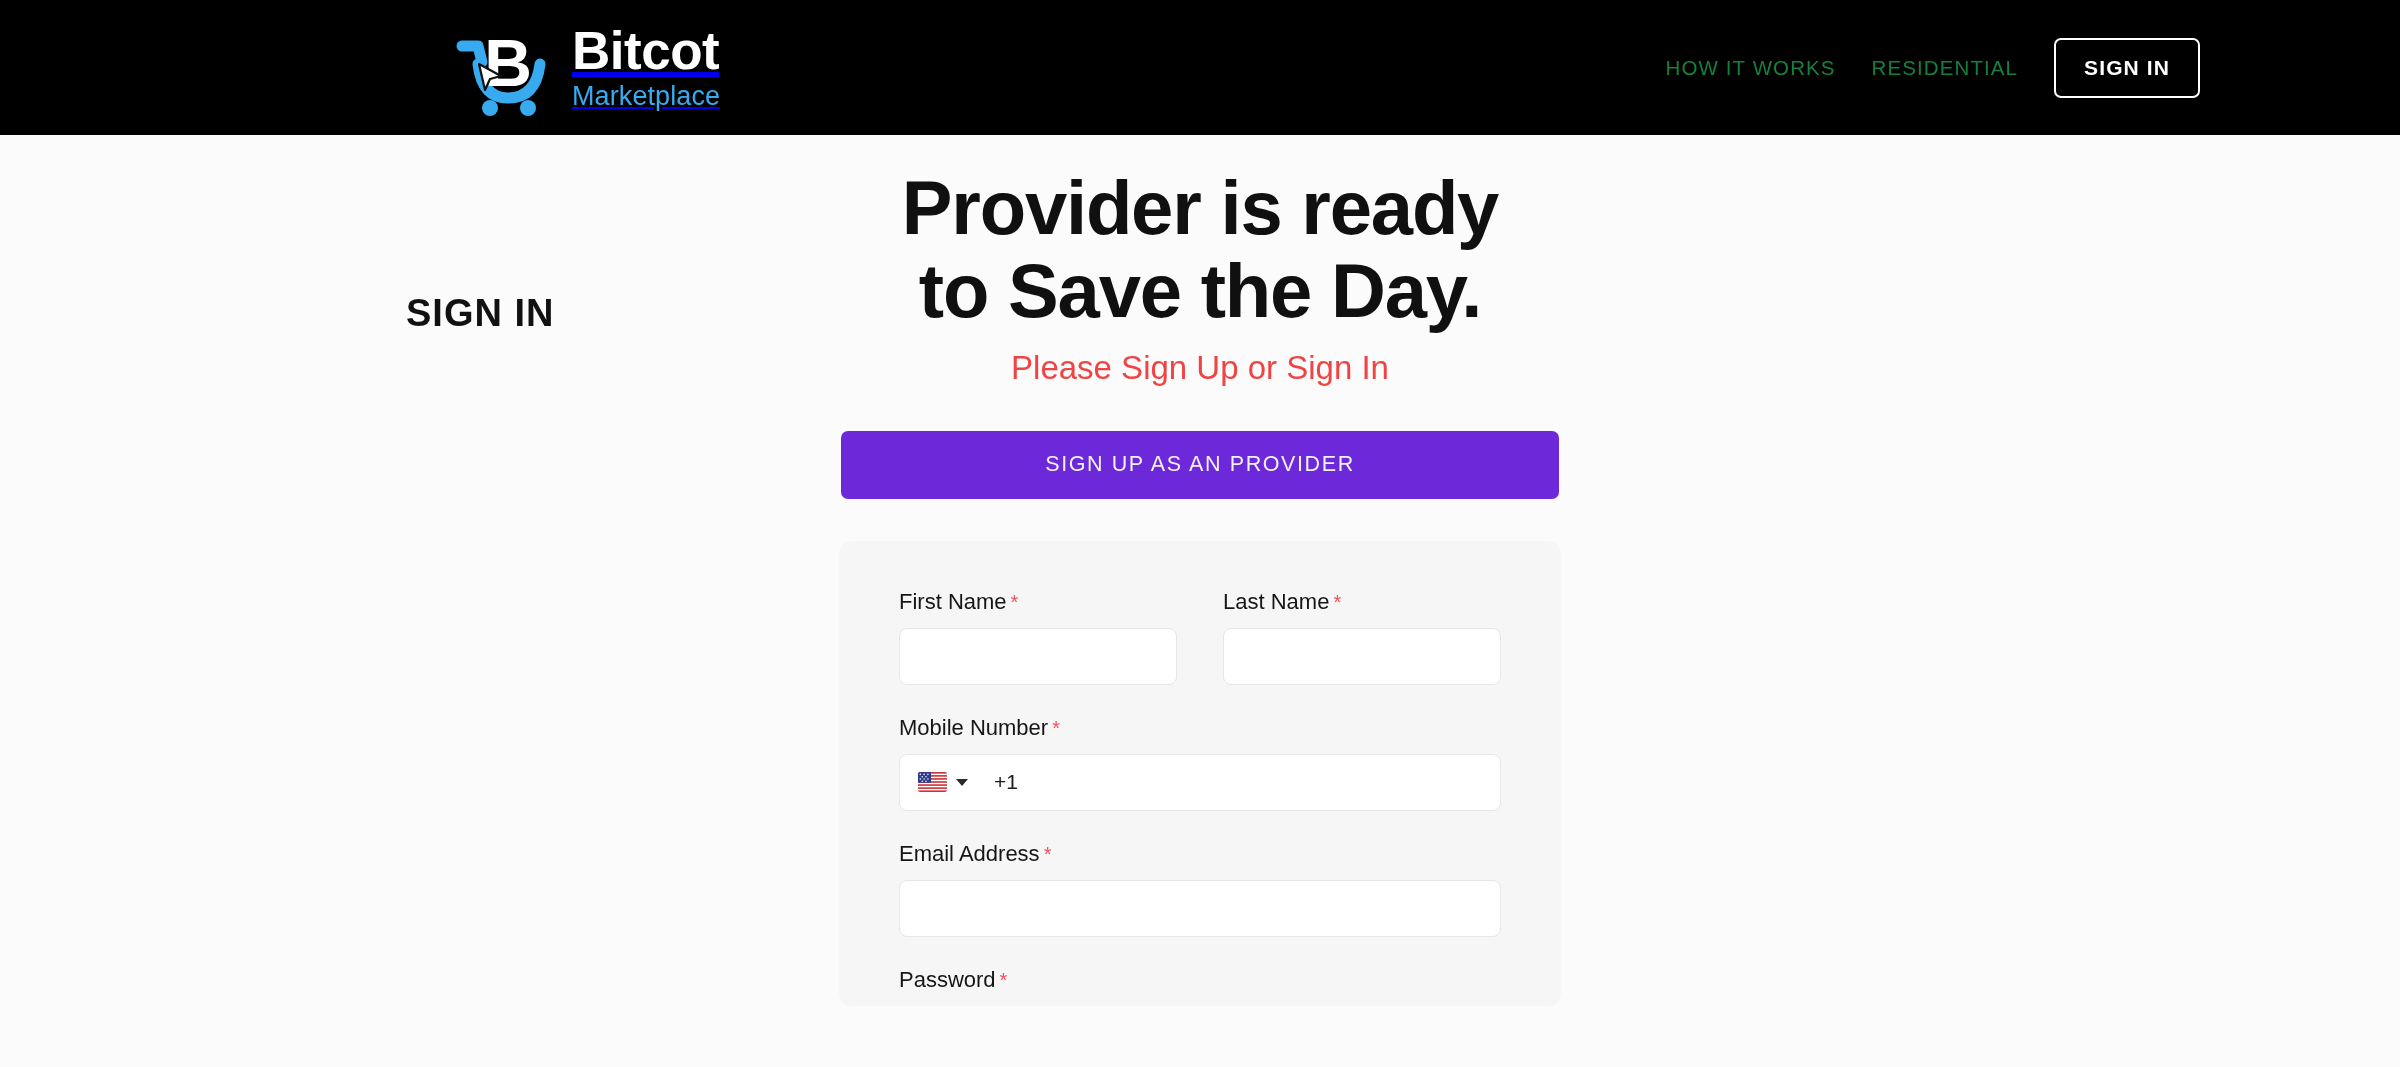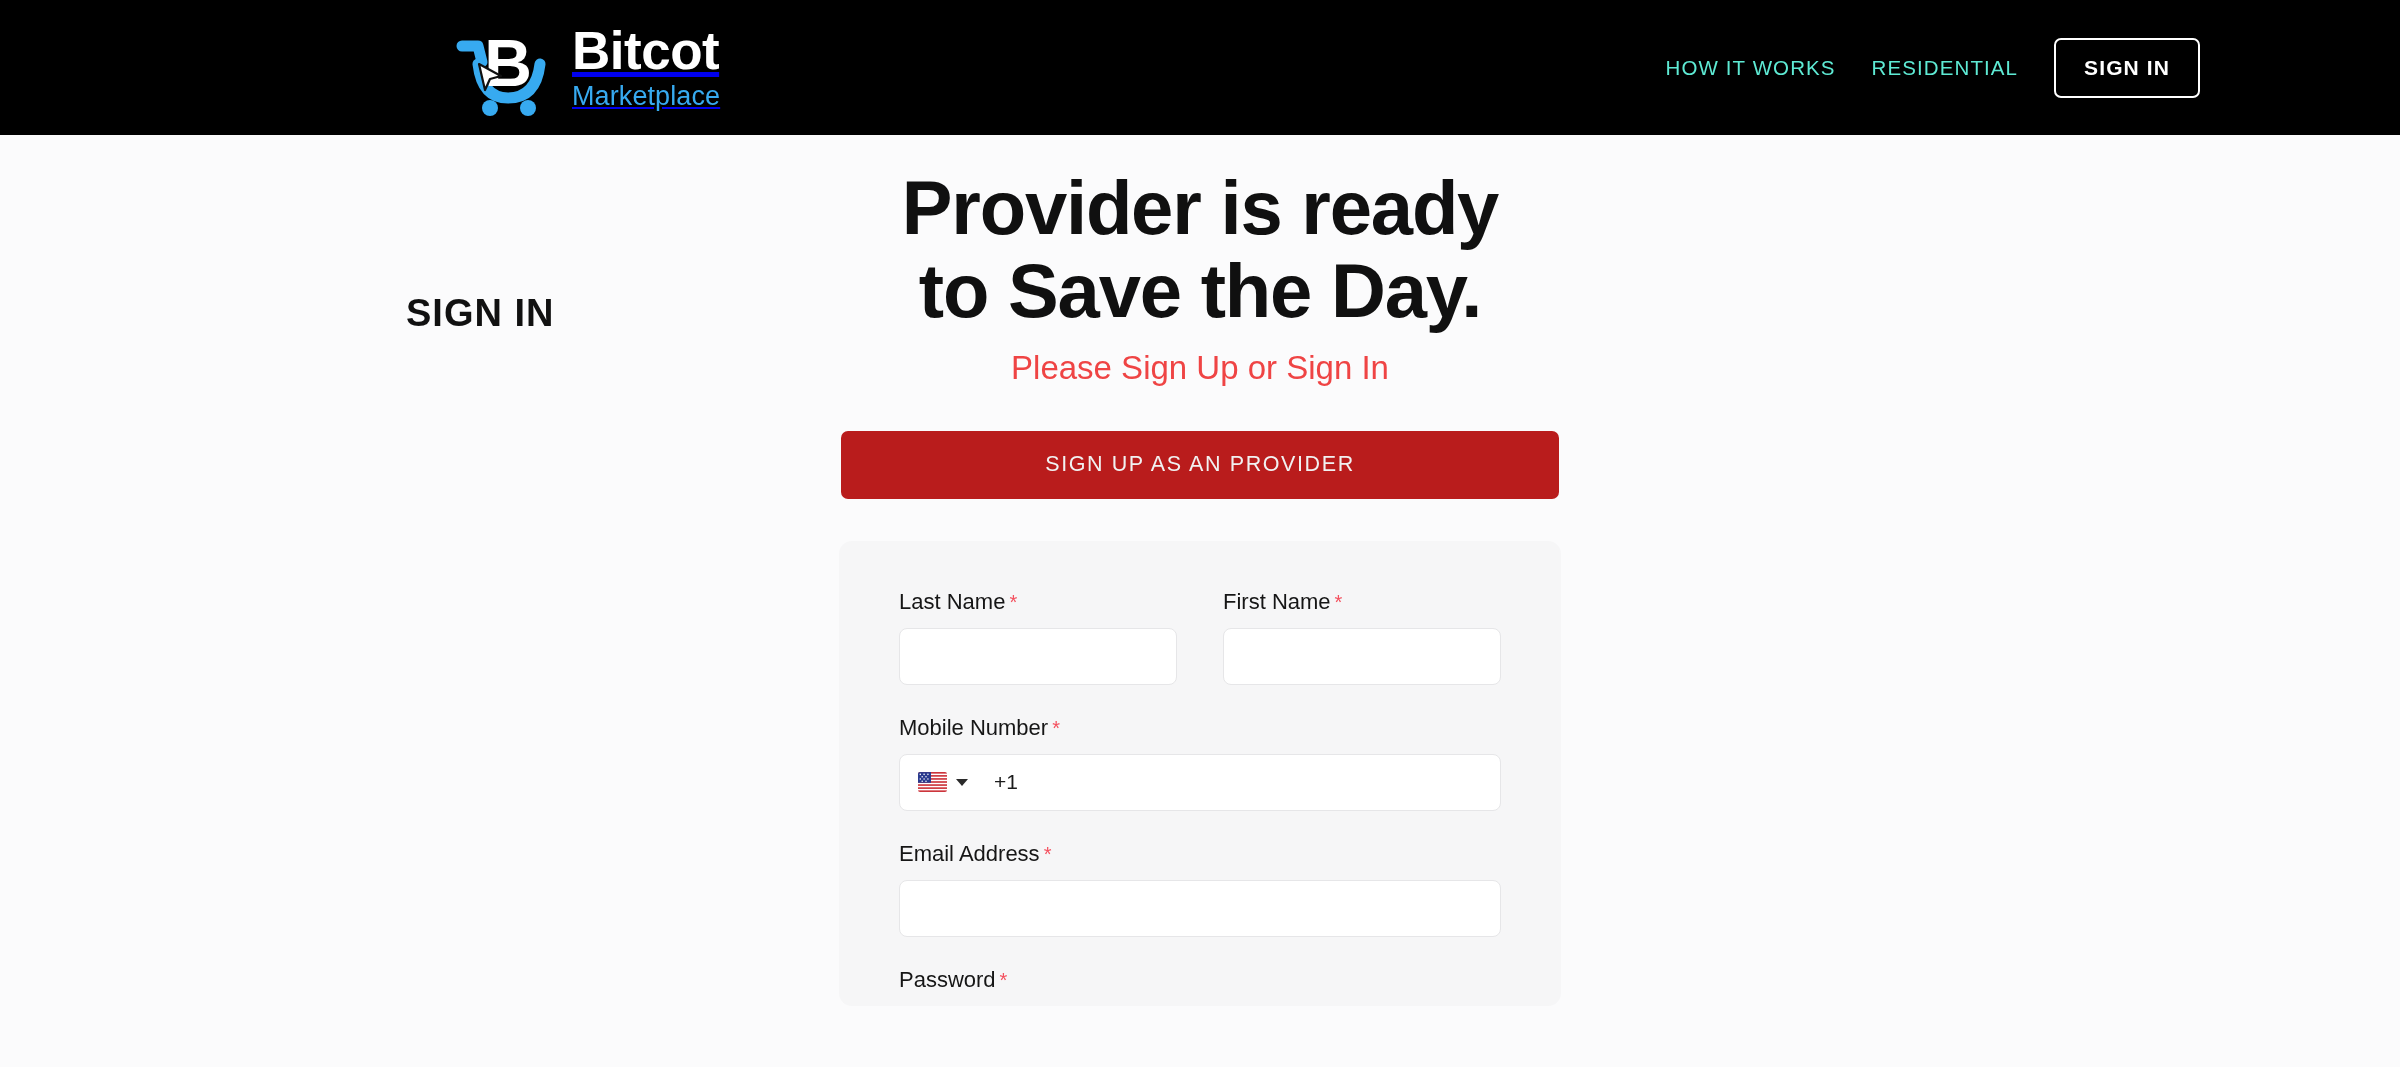--- a/index.html
+++ b/index.html
@@ -68,21 +68,21 @@
     margin-left: auto;
     margin-right: 200px;
     display: flex;
     align-items: center;
     gap: 0;
   }
 
   .nav-link {
     font-size: 20.5px;
     letter-spacing: 1.1px;
-    color: #5eead4;
+    color: #15803d;
     text-decoration: none;
     padding: 0 18px;
     white-space: nowrap;
     font-weight: 400;
   }
 
   .nav-signin-btn {
     margin-left: 18px;
     border: 2px solid #ffffff;
     border-radius: 7px;
@@ -142,21 +142,21 @@
     font-size: 33px;
     color: #ef4444;
     text-align: center;
     font-weight: 400;
   }
 
   .cta-provider {
     margin-top: 44px;
     width: 718px;
     height: 68px;
-    background: #b91c1c;
+    background: #6d28d9;
     color: #f1f1f1;
     border: none;
     border-radius: 7px;
     font-family: inherit;
     font-size: 21.5px;
     letter-spacing: 1.6px;
     cursor: pointer;
   }
 
   
@@ -303,28 +303,28 @@
 
     <p class="hero-sub">Please Sign Up or Sign In</p>
 
     <button class="cta-provider">SIGN UP AS AN PROVIDER</button>
 
     <section class="signup-card">
 
       <div class="field-row">
         <div class="field">
           <label class="field-label">
-            <span>Last Name</span><span class="req-star">*</span>
+            <span>First Name</span><span class="req-star">*</span>
           </label>
           <input class="text-input" type="text" placeholder="" style="">
         </div>
 
         <div class="field">
           <label class="field-label">
-            <span>First Name</span><span class="req-star">*</span>
+            <span>Last Name</span><span class="req-star">*</span>
           </label>
           <input class="text-input" type="text" placeholder="" style="">
         </div>
       </div>
 
       <div class="field field-block">
         <label class="field-label">
           <span>Mobile Number</span><span class="req-star">*</span>
         </label>
         <div class="phone-wrap">

